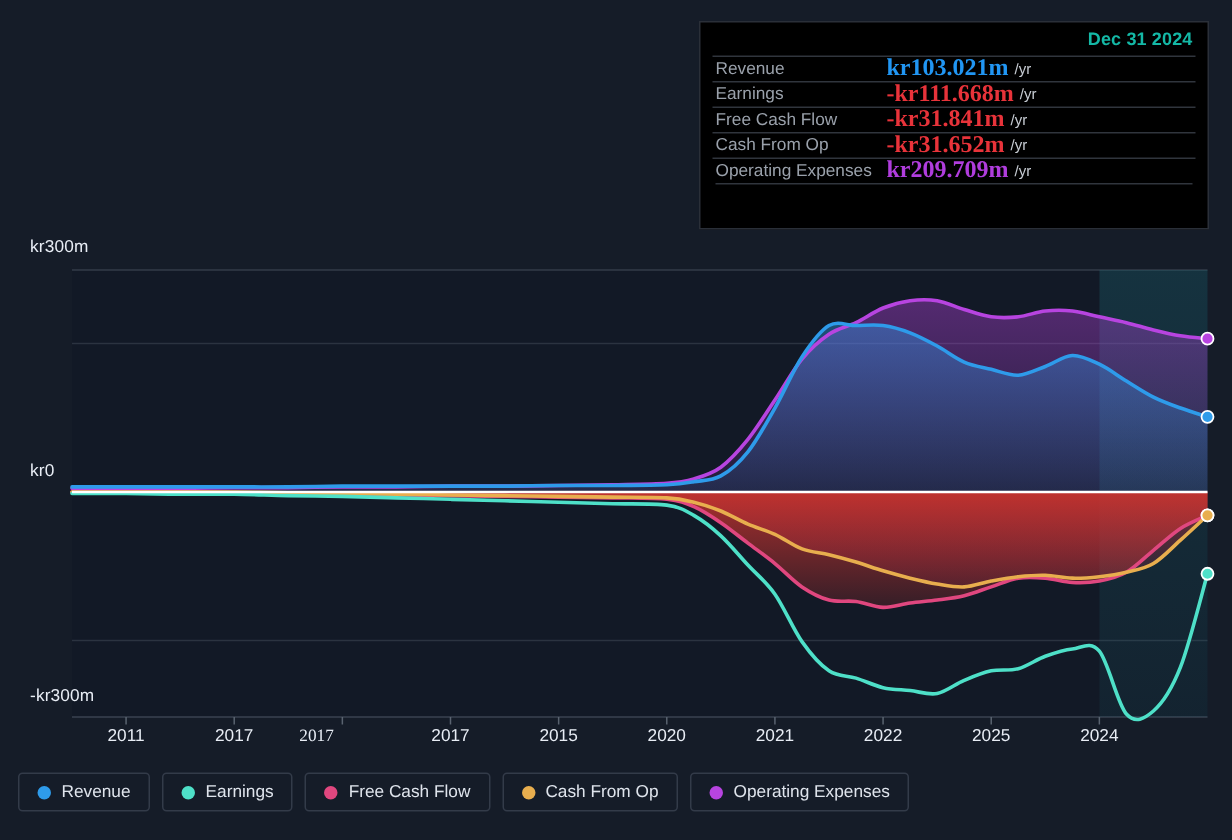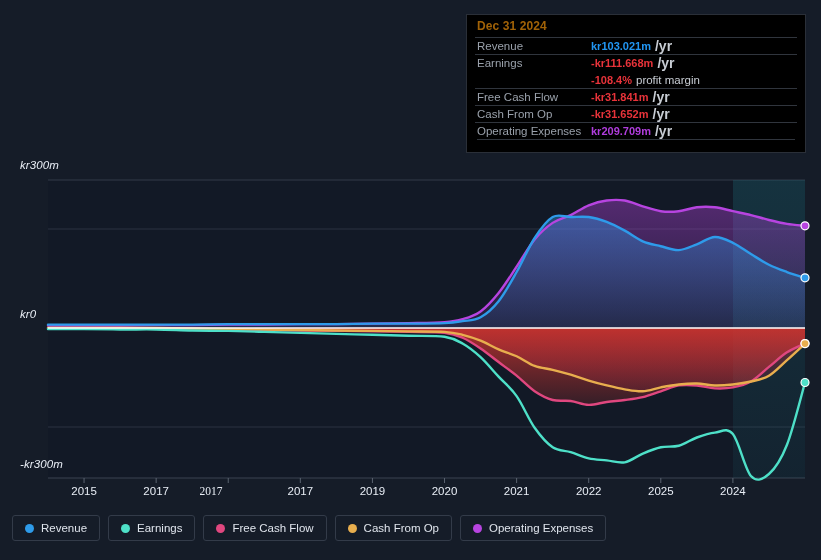--- a/index.html
+++ b/index.html
@@ -15,21 +15,20 @@
   #chart-frame { position: absolute; left: 0; top: 0; width: 821px; height: 500px; }
   #chart-svg { position: absolute; left: 0; top: 0; }
 
   
   .y-label {
     position: absolute;
     color: #e8edf5;
     font-size: 11.5px;
     letter-spacing: 0.1px;
     white-space: nowrap;
-    font-style: italic;
   }
   #y-label-top    { left: 20px; top: 159px; }
   #y-label-zero   { left: 20px; top: 308px; }
   #y-label-bottom { left: 20px; top: 458px; }
 
   
   .x-label {
     position: absolute;
     top: 485px;
     color: #e8edf5;
@@ -42,46 +41,48 @@
   #tooltip {
     position: absolute;
     left: 466px; top: 14px;
     width: 340px; height: 139px;
     background: #000000;
     border: 1px solid #2a2f38;
     padding: 0 8px;
     z-index: 30;
   }
   #tooltip-title {
-    color: #a16207;
+    color: #14b8a6;
     font-size: 12px;
     font-weight: bold;
     padding: 4px 2px 4px 2px;
     letter-spacing: 0.1px;
+    text-align: right;
   }
   .tt-row {
     display: flex;
     align-items: center;
     height: 17px;
     border-top: 1px solid #30353d;
     padding: 0 2px;
   }
   .tt-row.no-rule { border-top: none; }
   .tt-label {
     width: 114px;
     color: #9aa1ab;
     font-size: 11.5px;
     white-space: nowrap;
   }
   .tt-value {
-    font-size: 11px;
+    font-size: 16px;
     font-weight: bold;
     white-space: nowrap;
-  }
-  .tt-unit { color: #c8cdd4; font-size: 14px; font-weight: bold; margin-left: 4px; }
+    font-family: Liberation Serif, serif;
+  }
+  .tt-unit { color: #c8cdd4; font-size: 10px; font-weight: normal; margin-left: 4px; }
   .tt-sub  { color: #c8cdd4; font-size: 11.5px; font-weight: normal; margin-left: 4px; }
   #tooltip-bottom-rule { border-top: 1px solid #30353d; height: 1px; margin: 0 2px; }
 
   
   #legend {
     position: absolute;
     left: 12px; top: 515px;
     display: flex;
     gap: 8px;
   }
@@ -173,25 +174,25 @@
           <circle cx="805.00" cy="343.57" r="4" fill="#e8ae4e" stroke="#ffffff" stroke-width="1.2"></circle>
           <circle cx="805.00" cy="382.51" r="4" fill="#4ee0c8" stroke="#ffffff" stroke-width="1.2"></circle>
         </g>
     </svg>
 
     <div class="y-label" id="y-label-top">kr300m</div>
     <div class="y-label" id="y-label-zero">kr0</div>
     <div class="y-label" id="y-label-bottom">-kr300m</div>
 
     <div id="x-axis-labels">
-        <div class="x-label" style="left: 84.0476px;">2015</div>
+        <div class="x-label" style="left: 84.0476px;">2011</div>
         <div class="x-label" style="left: 156.143px;">2017</div>
         <div class="x-label" style="left: 211px; font-family: Liberation Serif, serif;">2017</div>
         <div class="x-label" style="left: 300.333px;">2017</div>
-        <div class="x-label" style="left: 372.429px;">2019</div>
+        <div class="x-label" style="left: 372.429px;">2015</div>
         <div class="x-label" style="left: 444.524px;">2020</div>
         <div class="x-label" style="left: 516.619px;">2021</div>
         <div class="x-label" style="left: 588.714px; text-align: center;">2022</div>
         <div class="x-label" style="left: 660.81px;">2025</div>
         <div class="x-label" style="left: 732.905px;">2024</div>
       </div>
   </div>
 
   <div id="tooltip">
     <div id="tooltip-title">Dec 31 2024</div>
@@ -199,25 +200,20 @@
         <div class="tt-row">
           <div class="tt-label">Revenue</div>
           <div class="tt-value" style="color: rgb(33, 150, 243);">kr103.021m</div>
           <span class="tt-unit">/yr</span>
         </div>
         <div class="tt-row">
           <div class="tt-label">Earnings</div>
           <div class="tt-value" style="color: rgb(232, 51, 58); text-align: right;">-kr111.668m</div>
           <span class="tt-unit">/yr</span>
         </div>
-        <div class="tt-row no-rule">
-          <div class="tt-label"></div>
-          <div class="tt-value" style="color: rgb(232, 51, 58);">-108.4%</div>
-          <span class="tt-sub">profit margin</span>
-        </div>
         <div class="tt-row">
           <div class="tt-label">Free Cash Flow</div>
           <div class="tt-value" style="color: rgb(232, 51, 58);">-kr31.841m</div>
           <span class="tt-unit">/yr</span>
         </div>
         <div class="tt-row">
           <div class="tt-label">Cash From Op</div>
           <div class="tt-value" style="color: rgb(232, 51, 58);">-kr31.652m</div>
           <span class="tt-unit">/yr</span>
         </div>

